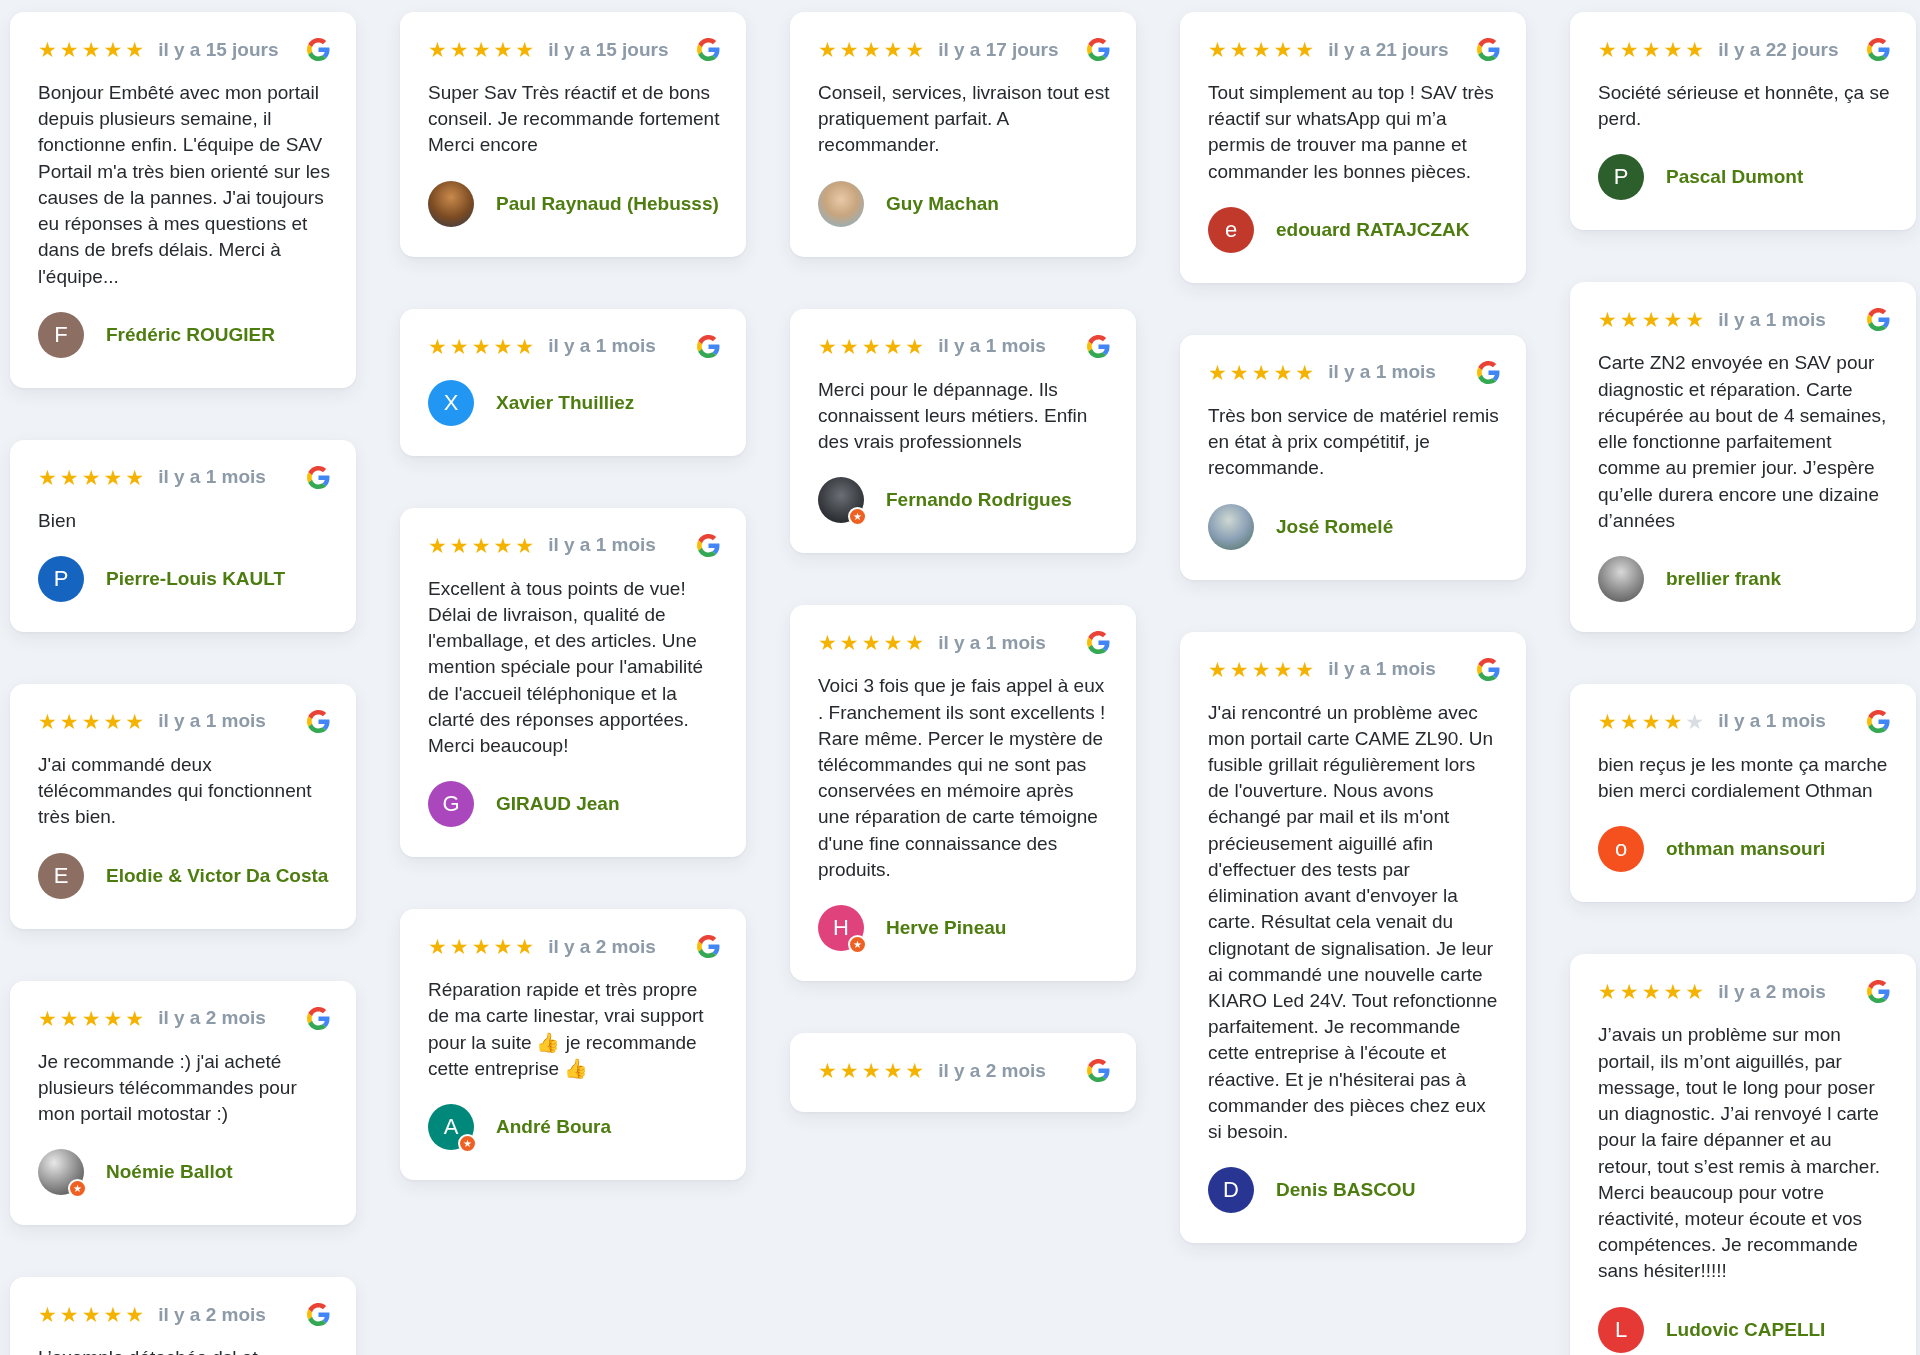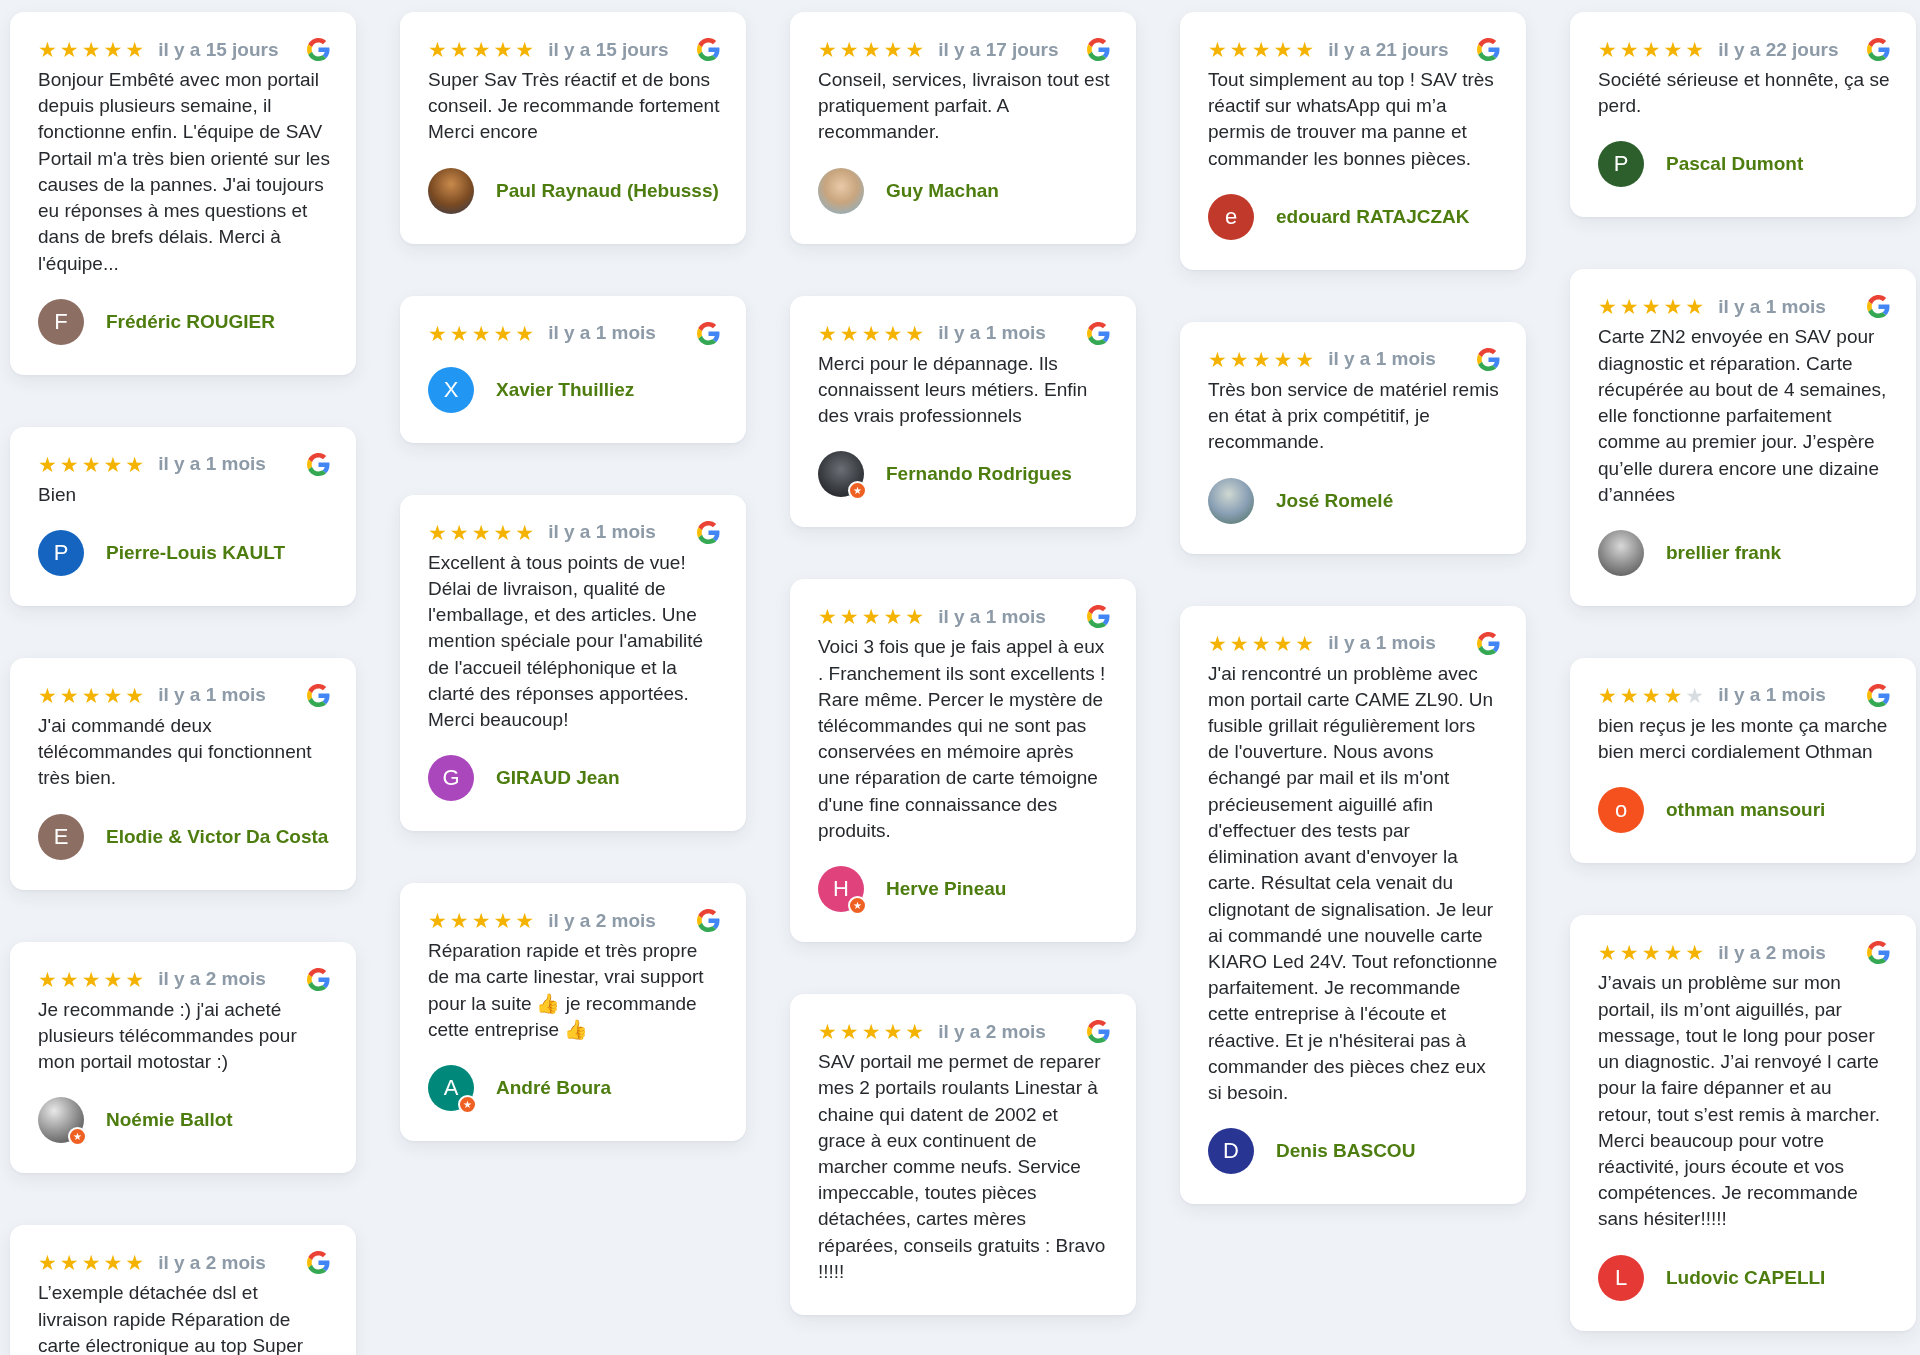--- a/index.html
+++ b/index.html
@@ -40,21 +40,21 @@
   .time {
     margin-left:14px;
     color:#8d9aa7;
     font-size:19px;
     white-space:nowrap;
     font-weight:bold;
   }
   .gicon { margin-left:auto; width:23px; height:23px; flex:0 0 23px; cursor:pointer; }
   .gicon svg { width:100%; height:100%; display:block; }
   .review-text {
-    margin-top:6px;
+    margin-top:19px;
     font-size:19px;
     line-height:1.38;
     color:#26292d;
     word-wrap:break-word;
   }
   .author-row {
     margin-top:22px;
     display:flex;
     align-items:center;
   }
@@ -428,21 +428,20 @@
       <div class="time">il y a 2 mois</div>
       <div class="gicon">
         <svg viewBox="0 0 48 48" aria-hidden="true">
           <path fill="#EA4335" d="M24 9.5c3.54 0 6.71 1.22 9.21 3.6l6.85-6.85C35.9 2.38 30.47 0 24 0 14.62 0 6.51 5.38 2.56 13.22l7.98 6.19C12.43 13.72 17.74 9.5 24 9.5z"></path>
           <path fill="#4285F4" d="M46.98 24.55c0-1.57-.15-3.09-.38-4.55H24v9.02h12.94c-.58 2.96-2.26 5.48-4.78 7.18l7.73 6c4.51-4.18 7.09-10.36 7.09-17.65z"></path>
           <path fill="#FBBC05" d="M10.53 28.59c-.48-1.45-.76-2.99-.76-4.59s.27-3.14.76-4.59l-7.98-6.19C.92 16.46 0 20.12 0 24c0 3.88.92 7.54 2.56 10.78l7.97-6.19z"></path>
           <path fill="#34A853" d="M24 48c6.48 0 11.93-2.13 15.89-5.81l-7.73-6c-2.15 1.45-4.92 2.3-8.16 2.3-6.26 0-11.57-4.22-13.47-9.91l-7.98 6.19C6.51 42.62 14.62 48 24 48z"></path>
         </svg>
       </div>
     </div>
-    <div class="review-text">SAV portail me permet de reparer mes 2 portails roulants Linestar à chaine qui datent de 2002 et grace à eux continuent de marcher comme neufs. Service impeccable, toutes pièces détachées, cartes mères réparées, conseils gratuits : Bravo !!!!!</div>
 
   </div>
     </div>
     <div class="col">
       <div class="card">
     <div class="card-head">
       <div class="stars">
             <span class="star filled">★</span>
             <span class="star filled">★</span>
             <span class="star filled">★</span>
@@ -616,21 +615,21 @@
       <div class="time">il y a 2 mois</div>
       <div class="gicon">
         <svg viewBox="0 0 48 48" aria-hidden="true">
           <path fill="#EA4335" d="M24 9.5c3.54 0 6.71 1.22 9.21 3.6l6.85-6.85C35.9 2.38 30.47 0 24 0 14.62 0 6.51 5.38 2.56 13.22l7.98 6.19C12.43 13.72 17.74 9.5 24 9.5z"></path>
           <path fill="#4285F4" d="M46.98 24.55c0-1.57-.15-3.09-.38-4.55H24v9.02h12.94c-.58 2.96-2.26 5.48-4.78 7.18l7.73 6c4.51-4.18 7.09-10.36 7.09-17.65z"></path>
           <path fill="#FBBC05" d="M10.53 28.59c-.48-1.45-.76-2.99-.76-4.59s.27-3.14.76-4.59l-7.98-6.19C.92 16.46 0 20.12 0 24c0 3.88.92 7.54 2.56 10.78l7.97-6.19z"></path>
           <path fill="#34A853" d="M24 48c6.48 0 11.93-2.13 15.89-5.81l-7.73-6c-2.15 1.45-4.92 2.3-8.16 2.3-6.26 0-11.57-4.22-13.47-9.91l-7.98 6.19C6.51 42.62 14.62 48 24 48z"></path>
         </svg>
       </div>
     </div>
-    <div class="review-text">J’avais un problème sur mon portail, ils m’ont aiguillés, par message, tout le long pour poser un diagnostic. J’ai renvoyé l carte pour la faire dépanner et au retour, tout s’est remis à marcher. Merci beaucoup pour votre réactivité, jours écoute et vos compétences. Je recommande sans hésiter!!!!!</div>
+    <div class="review-text">J’avais un problème sur mon portail, ils m’ont aiguillés, par message, tout le long pour poser un diagnostic. J’ai renvoyé l carte pour la faire dépanner et au retour, tout s’est remis à marcher. Merci beaucoup pour votre réactivité, moteur écoute et vos compétences. Je recommande sans hésiter!!!!!</div>
     <div class="author-row">
       <div class="avatar" style="background: rgb(229, 57, 53);">
         
       L</div>
       <div class="name">Ludovic CAPELLI</div>
     </div>
   </div>
     </div>
   </div>
 

